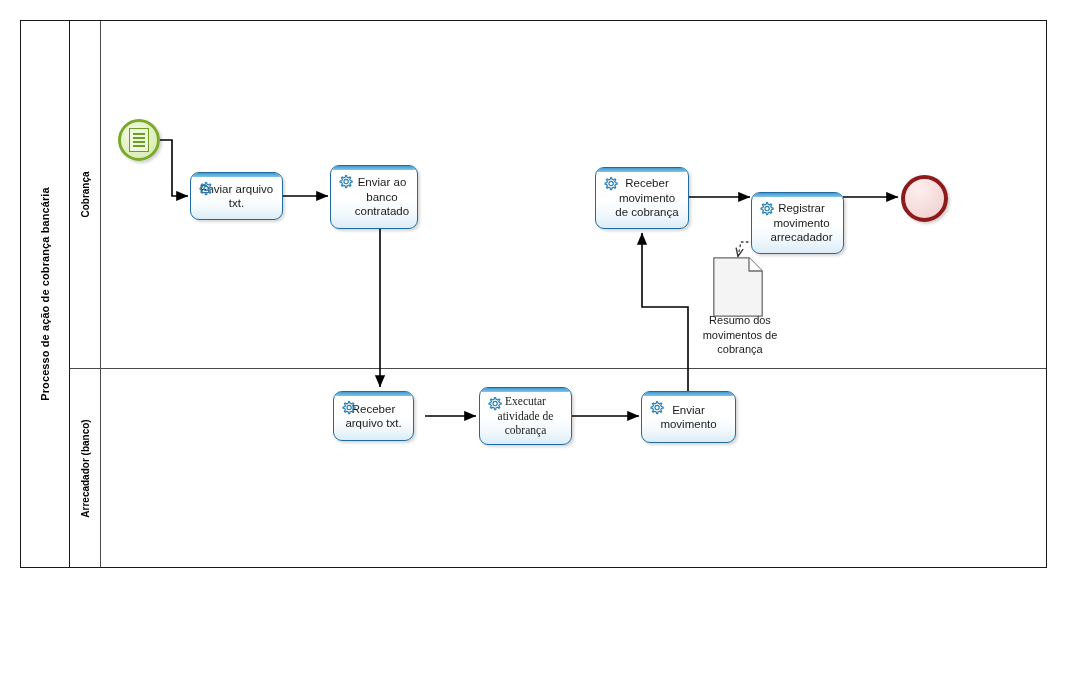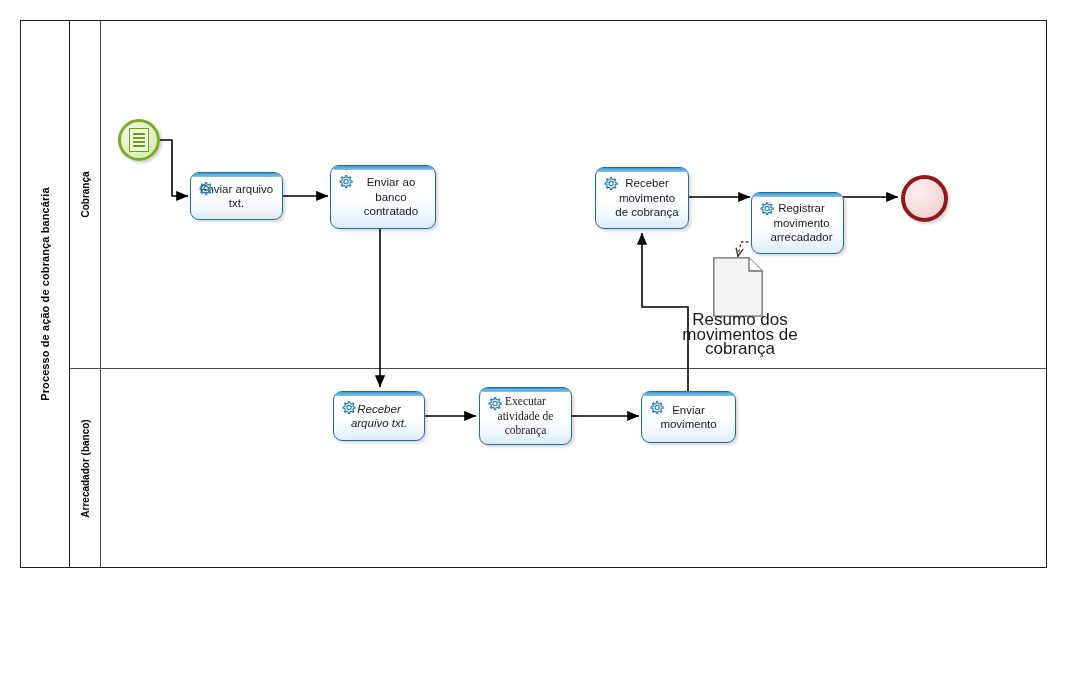--- a/index.html
+++ b/index.html
@@ -191,21 +191,21 @@
     width: 50px;
     height: 60px;
   }
 
   .data-object-label {
     position: absolute;
     left: 680px;
     top: 313px;
     width: 120px;
     text-align: center;
-    font-size: 17px;
+    font-size: 11px;
     line-height: 14.5px;
     color: #1a1a1a;
   }
 
   .dobj-line { display: block; }
 </style>
 </head>
 <body>
 
 <div id="canvas">
@@ -272,30 +272,30 @@
 
   <div class="task" style="left:190px; top:172px; width:93px; height:48px;">
     <span class="task-top"></span>
     <svg class="gear" viewBox="0 0 24 24">
       <path d="M12 3.2 L13.5 3.2 L13.9 5.4 L15.8 6.2 L17.6 4.9 L18.7 6.0 L17.4 7.8 L18.2 9.7 L20.4 10.1 L20.4 11.6 L18.2 12.0 L17.4 13.9 L18.7 15.7 L17.6 16.8 L15.8 15.5 L13.9 16.3 L13.5 18.5 L12 18.5 L11.6 16.3 L9.7 15.5 L7.9 16.8 L6.8 15.7 L8.1 13.9 L7.3 12.0 L5.1 11.6 L5.1 10.1 L7.3 9.7 L8.1 7.8 L6.8 6.0 L7.9 4.9 L9.7 6.2 L11.6 5.4 Z" fill="none" stroke="#2a7fb5" stroke-width="1.5" stroke-linejoin="round"></path>
       <circle cx="12.75" cy="10.85" r="2.7" fill="none" stroke="#2a7fb5" stroke-width="1.5"></circle>
     </svg>
     <span class="task-label">Enviar arquivo txt.</span>
   </div>
 
-  <div class="task" style="left:330px; top:165px; width:106px; height:64px;text-align:center;">
+  <div class="task" style="left:330px; top:165px; width:88px; height:64px;text-align:center;">
     <span class="task-top"></span>
     <svg class="gear" viewBox="0 0 24 24">
       <path d="M12 3.2 L13.5 3.2 L13.9 5.4 L15.8 6.2 L17.6 4.9 L18.7 6.0 L17.4 7.8 L18.2 9.7 L20.4 10.1 L20.4 11.6 L18.2 12.0 L17.4 13.9 L18.7 15.7 L17.6 16.8 L15.8 15.5 L13.9 16.3 L13.5 18.5 L12 18.5 L11.6 16.3 L9.7 15.5 L7.9 16.8 L6.8 15.7 L8.1 13.9 L7.3 12.0 L5.1 11.6 L5.1 10.1 L7.3 9.7 L8.1 7.8 L6.8 6.0 L7.9 4.9 L9.7 6.2 L11.6 5.4 Z" fill="none" stroke="#2a7fb5" stroke-width="1.5" stroke-linejoin="round"></path>
       <circle cx="12.75" cy="10.85" r="2.7" fill="none" stroke="#2a7fb5" stroke-width="1.5"></circle>
     </svg>
     <span class="task-label" style="margin-left:16px;">Enviar ao banco contratado</span>
   </div>
 
-  <div class="task" style="left:333px; top:391px; width:92px; height:50px;font-style:italic;">
+  <div class="task" style="left:333px; top:391px; width:81px; height:50px;">
     <span class="task-top"></span>
     <svg class="gear" viewBox="0 0 24 24">
       <path d="M12 3.2 L13.5 3.2 L13.9 5.4 L15.8 6.2 L17.6 4.9 L18.7 6.0 L17.4 7.8 L18.2 9.7 L20.4 10.1 L20.4 11.6 L18.2 12.0 L17.4 13.9 L18.7 15.7 L17.6 16.8 L15.8 15.5 L13.9 16.3 L13.5 18.5 L12 18.5 L11.6 16.3 L9.7 15.5 L7.9 16.8 L6.8 15.7 L8.1 13.9 L7.3 12.0 L5.1 11.6 L5.1 10.1 L7.3 9.7 L8.1 7.8 L6.8 6.0 L7.9 4.9 L9.7 6.2 L11.6 5.4 Z" fill="none" stroke="#2a7fb5" stroke-width="1.5" stroke-linejoin="round"></path>
       <circle cx="12.75" cy="10.85" r="2.7" fill="none" stroke="#2a7fb5" stroke-width="1.5"></circle>
     </svg>
     <span class="task-label">Receber arquivo txt.</span>
   </div>
 
   <div class="task" style="left:479px; top:387px; width:93px; height:58px;font-family:Liberation Serif, serif;">
     <span class="task-top"></span>

